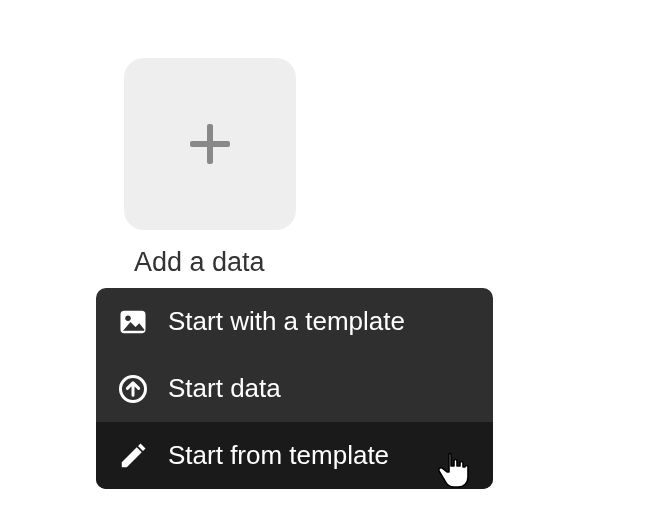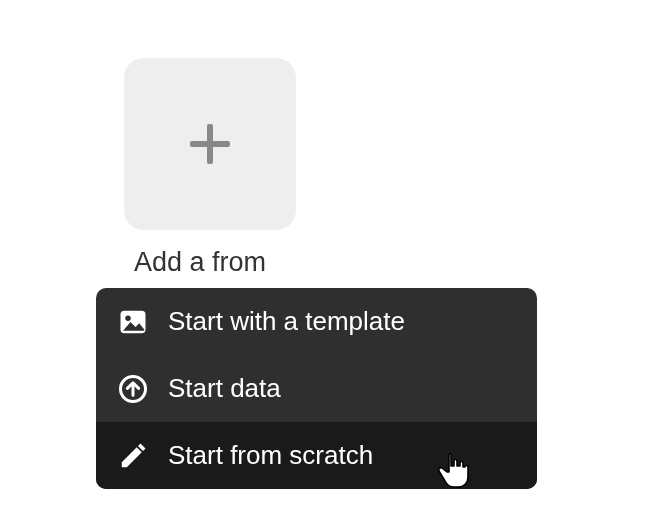--- a/index.html
+++ b/index.html
@@ -37,21 +37,21 @@
     }
     .plus-icon svg {
       width: 48px;
       height: 48px;
       display: block;
     }
     .menu {
       position: absolute;
       left: 96px;
       top: 288px;
-      width: 441px;
+      width: 397px;
       background: #2f2f2f;
       border-radius: 10px;
       overflow: hidden;
     }
     .menu-item {
       display: flex;
       align-items: center;
       gap: 20px;
       padding: 18px 22px;
       color: #ffffff;
@@ -92,21 +92,21 @@
 
 <div class="add-base-tile">
   <span class="plus-icon">
     <svg viewBox="0 0 48 48">
       <rect x="21" y="4" width="6" height="40" rx="2" fill="#888888"></rect>
       <rect x="4" y="21" width="40" height="6" rx="2" fill="#888888"></rect>
     </svg>
   </span>
 </div>
 
-<div class="add-base-label">Add a from</div>
+<div class="add-base-label">Add a data</div>
 
 <div class="menu">
   <div class="menu-item">
     <span class="menu-icon">
       <svg viewBox="0 0 24 24">
         <rect x="2" y="3" width="20" height="18" rx="3" fill="#ffffff"></rect>
         <circle cx="8" cy="9" r="2.2" fill="#2f2f2f"></circle>
         <path d="M4 19 L10 12 L14 16 L17 13 L21 18 L21 19 Z" fill="#2f2f2f"></path>
       </svg>
     </span>
@@ -120,21 +120,21 @@
       </svg>
     </span>
     <span>Start data</span>
   </div>
   <div class="menu-item hovered">
     <span class="menu-icon">
       <svg viewBox="0 0 24 24">
         <path d="M3 21 L3 17 L15 5 L19 9 L7 21 Z M16 4 L18 2 L22 6 L20 8 Z" fill="#ffffff"></path>
       </svg>
     </span>
-    <span>Start from scratch</span>
+    <span>Start from template</span>
   </div>
 </div>
 
 <div class="cursor">
   <svg viewBox="0 0 34 38">
     <path d="M13 4 C13 2 15 2 15 4 L15 15 L18 15 L18 10 C18 8 21 8 21 10 L21 15 L24 15 L24 12 C24 10 27 10 27 12 L27 16 L29 16 C29 14 32 14 32 16 L32 26 C32 32 28 36 22 36 L18 36 C14 36 11 34 9 30 L3 20 C2 18 4 16 6 17 L11 21 L13 21 Z" fill="#ffffff" stroke="#000000" stroke-width="1.6" stroke-linejoin="round"></path>
   </svg>
 </div>
 
 </body></html>

